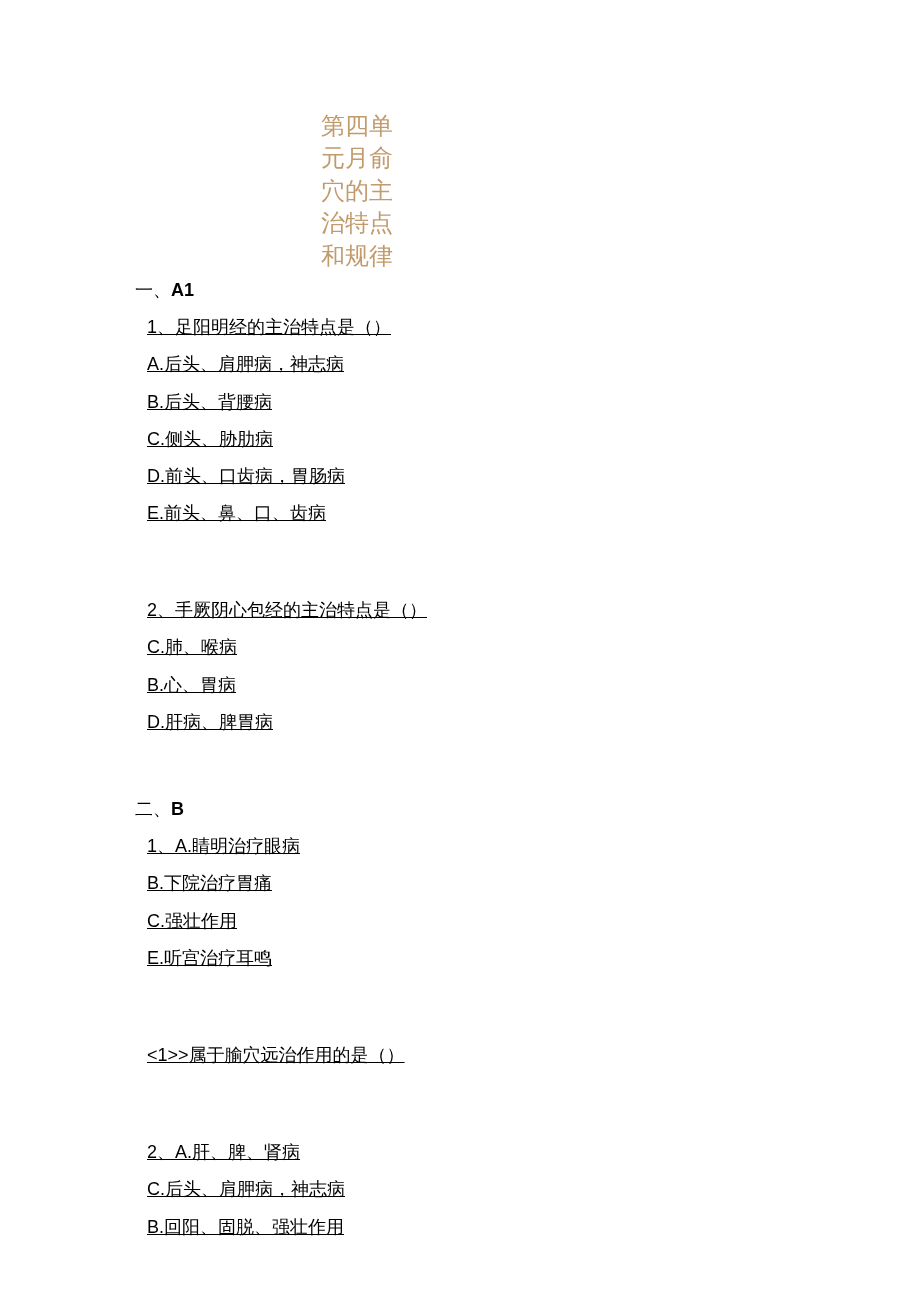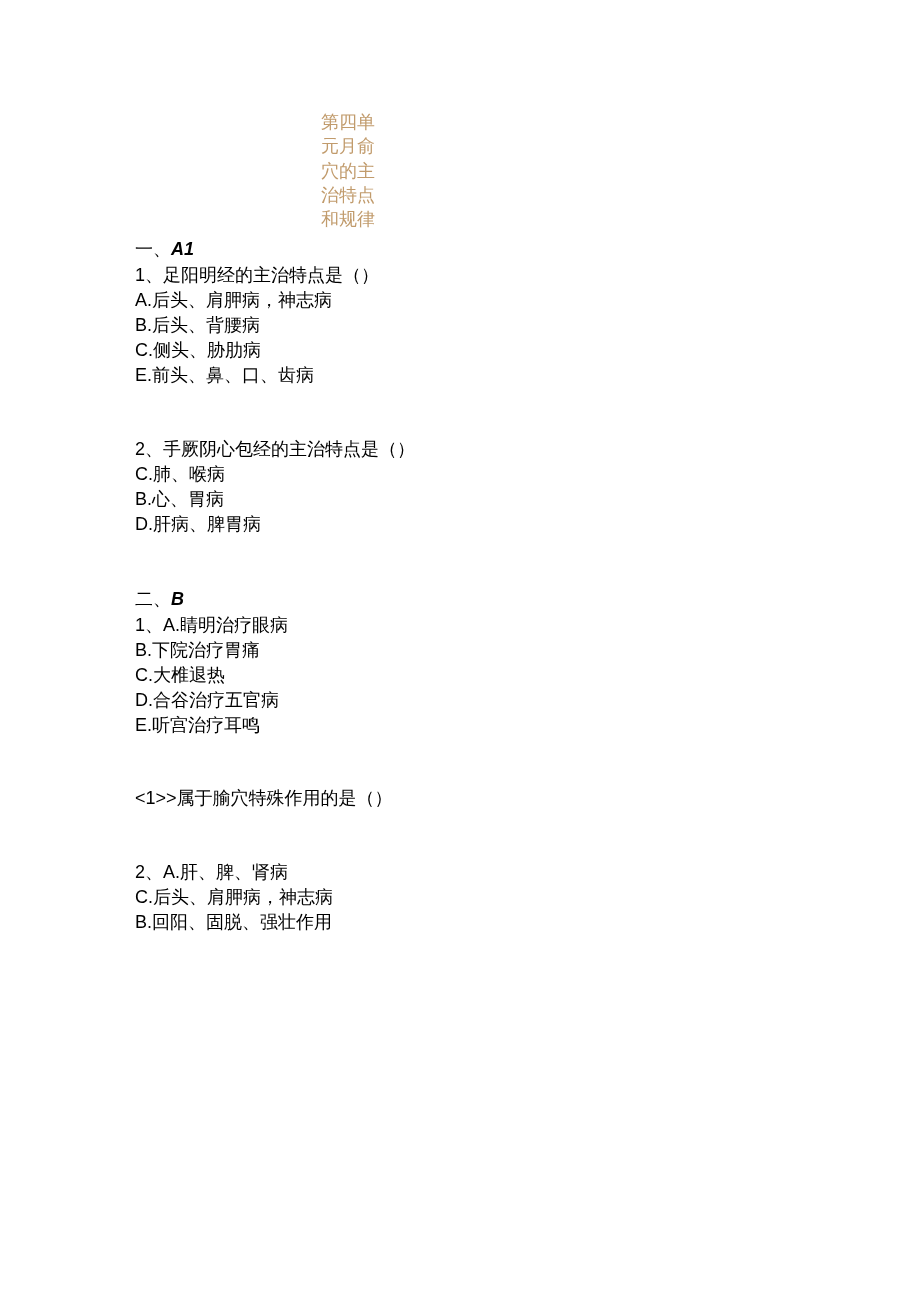--- a/index.html
+++ b/index.html
@@ -15,40 +15,40 @@
     color: #000;
   }
   .page {
     padding: 110px 0 0 135px;
     width: 650px;
   }
   .title-box {
     margin-left: 186px;
     width: 80px;
     color: #c19b6c;
-    font-size: 18px;
+    font-size: 24px;
     line-height: 1.35;
     margin-bottom: 6px;
   }
   .section-head {
     font-weight: bold;
     margin-top: 2px;
   }
   .section-head .han {
     font-family: "SimSun", "宋体", serif;
     font-weight: normal;
   }
   .section-head .latin {
     font-family: Arial, sans-serif;
     font-weight: bold;
-    font-style: italic;
   }
   .line {
-    margin: 0;
+    margin: 12px;
     padding: 0;
+    text-decoration: underline;
   }
   .qstem-num {
     font-family: Arial, sans-serif;
   }
   .opt-letter {
     font-family: Arial, sans-serif;
   }
   .gap-small { height: 24px; }
   .gap-med { height: 48px; }
   .sub-q {
@@ -74,20 +74,21 @@
   <div class="section-head">
     <span class="han">一、</span><span class="latin">A1</span>
   </div>
 
   <div class="line">
     <span class="qstem-num">1</span><span>、</span><span>足阳明经的主治特点是（）</span>
   </div>
   <div class="line"><span class="opt-letter">A.</span><span>后头、肩胛病，神志病</span></div>
   <div class="line"><span class="opt-letter">B.</span><span>后头、背腰病</span></div>
   <div class="line"><span class="opt-letter">C.</span><span>侧头、胁肋病</span></div>
+  <div class="line"><span class="opt-letter">D.</span><span>前头、口齿病，胃肠病</span></div>
   <div class="line"><span class="opt-letter">E.</span><span>前头、鼻、口、齿病</span></div>
 
   <div class="gap-med"></div>
 
   <div class="line">
     <span class="qstem-num">2</span><span>、</span><span>手厥阴心包经的主治特点是（）</span>
   </div>
   <div class="line"><span class="opt-letter">C.</span><span>肺、喉病</span></div>
   <div class="line"><span class="opt-letter">B.</span><span>心、胃病</span></div>
   <div class="line"><span class="opt-letter">D.</span><span>肝病、脾胃病</span></div>
@@ -95,28 +96,27 @@
   <div class="gap-med"></div>
 
   <div class="section-head">
     <span class="han">二、</span><span class="latin">B</span>
   </div>
 
   <div class="line">
     <span class="qstem-num">1</span><span>、</span><span class="opt-letter">A.</span><span>睛明治疗眼病</span>
   </div>
   <div class="line"><span class="opt-letter">B.</span><span>下院治疗胃痛</span></div>
-  <div class="line"><span class="opt-letter">C.</span><span>大椎退热</span></div>
-  <div class="line"><span class="opt-letter">D.</span><span>合谷治疗五官病</span></div>
+  <div class="line"><span class="opt-letter">C.</span><span>强壮作用</span></div>
   <div class="line"><span class="opt-letter">E.</span><span>听宫治疗耳鸣</span></div>
 
   <div class="gap-med"></div>
 
   <div class="line sub-q">
-    <span>&lt;1&gt;&gt;</span><span class="han">属于腧穴特殊作用的是（）</span>
+    <span>&lt;1&gt;&gt;</span><span class="han">属于腧穴远治作用的是（）</span>
   </div>
 
   <div class="gap-small"></div>
 
 
   <div class="gap-small"></div>
 
   <div class="line">
     <span class="qstem-num">2</span><span>、</span><span class="opt-letter">A.</span><span>肝、脾、肾病</span>
   </div>

